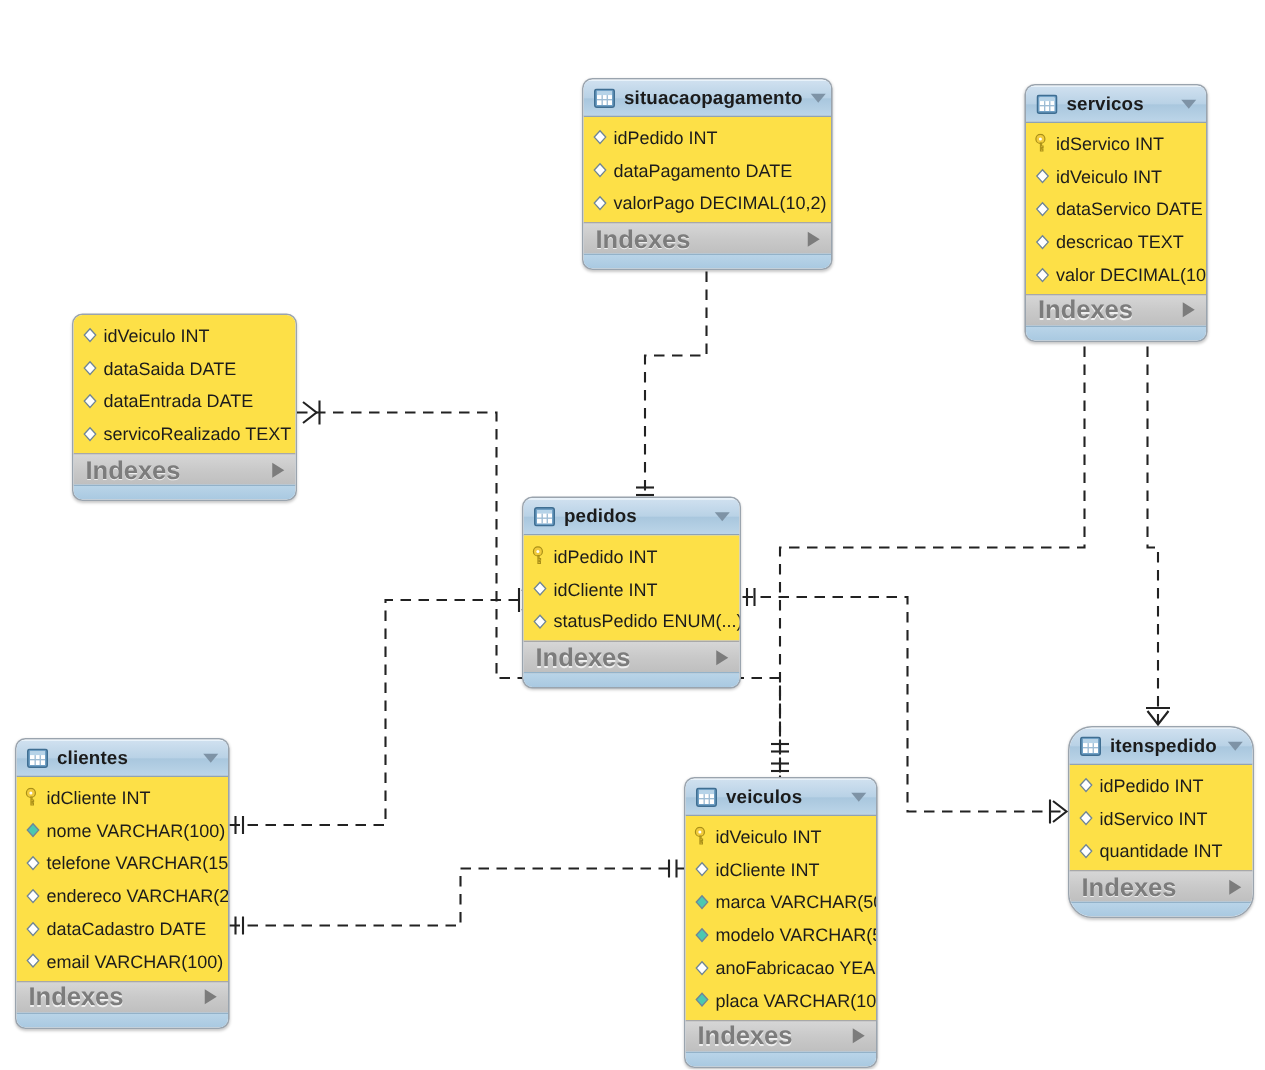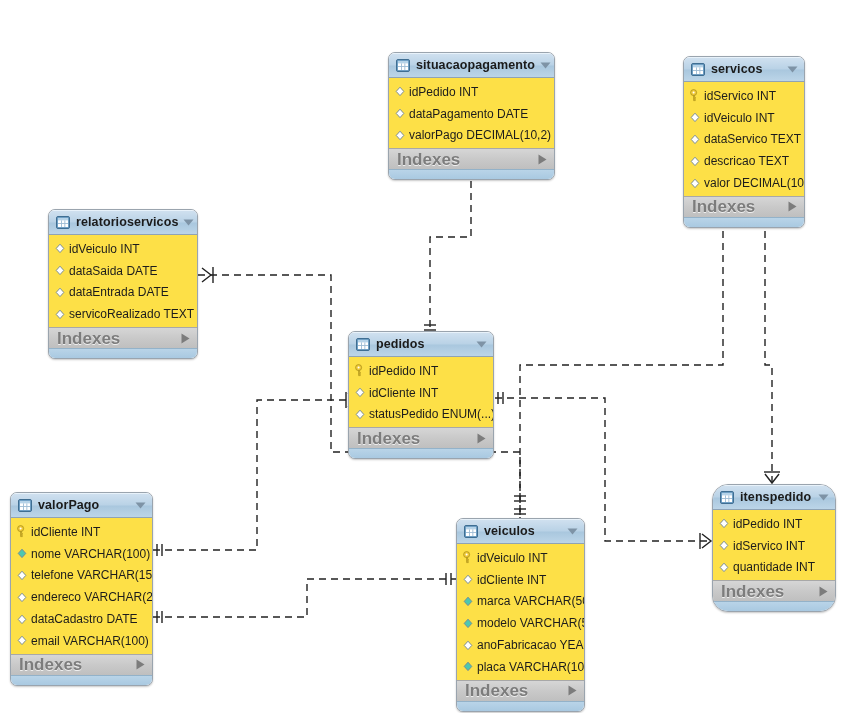--- a/index.html
+++ b/index.html
@@ -285,21 +285,21 @@
           <div class="col-row">
             <svg class="col-mark" viewBox="0 0 12 13">
               <path d="M6 2.2 L9.8 6.4 L6 10.6 L2.2 6.4 Z" fill="#ffffff" stroke="#6f8597" stroke-width="0.9"></path>
             </svg>
             <span class="col-name">idVeiculo INT</span>
           </div>
           <div class="col-row">
             <svg class="col-mark" viewBox="0 0 12 13">
               <path d="M6 2.2 L9.8 6.4 L6 10.6 L2.2 6.4 Z" fill="#ffffff" stroke="#6f8597" stroke-width="0.9"></path>
             </svg>
-            <span class="col-name">dataServico TEXT</span>
+            <span class="col-name">dataServico DATE</span>
           </div>
           <div class="col-row">
             <svg class="col-mark" viewBox="0 0 12 13">
               <path d="M6 2.2 L9.8 6.4 L6 10.6 L2.2 6.4 Z" fill="#ffffff" stroke="#6f8597" stroke-width="0.9"></path>
             </svg>
             <span class="col-name">descricao TEXT</span>
           </div>
           <div class="col-row">
             <svg class="col-mark" viewBox="0 0 12 13">
               <path d="M6 2.2 L9.8 6.4 L6 10.6 L2.2 6.4 Z" fill="#ffffff" stroke="#6f8597" stroke-width="0.9"></path>
@@ -309,34 +309,20 @@
         </div>
         <div class="tbl-indexes">
           <span class="idx-label">Indexes</span>
           <svg class="idx-arrow" viewBox="0 0 9 11">
             <path d="M0.5 0.5 L0.5 10.5 L8.5 5.5 Z" fill="#7c7c7c"></path>
           </svg>
         </div>
         <div class="tbl-foot"></div>
       </div>
       <div class="table-box" style="left: 48px; top: 209px; width: 150px;">
-        <div class="tbl-header">
-          <svg class="tbl-icon" viewBox="0 0 14 13">
-            <rect x="0.5" y="0.5" width="13" height="12" rx="1.5" fill="#6f9fc4" stroke="#3f6e92"></rect>
-            <rect x="2" y="2" width="10" height="9" fill="#ffffff"></rect>
-            <rect x="2" y="2" width="10" height="2.4" fill="#b6d3e8"></rect>
-            <rect x="5" y="4.4" width="0.9" height="6.6" fill="#9dbcd4"></rect>
-            <rect x="8.4" y="4.4" width="0.9" height="6.6" fill="#9dbcd4"></rect>
-            <rect x="2" y="7" width="10" height="0.9" fill="#9dbcd4"></rect>
-          </svg>
-          <span class="tbl-title">relatorioservicos</span>
-          <svg class="tbl-caret" viewBox="0 0 11 7">
-            <path d="M0.5 0.5 L10.5 0.5 L5.5 6.5 Z" fill="#7e93a6"></path>
-          </svg>
-        </div>
         <div class="tbl-cols">
           <div class="col-row">
             <svg class="col-mark" viewBox="0 0 12 13">
               <path d="M6 2.2 L9.8 6.4 L6 10.6 L2.2 6.4 Z" fill="#ffffff" stroke="#6f8597" stroke-width="0.9"></path>
             </svg>
             <span class="col-name">idVeiculo INT</span>
           </div>
           <div class="col-row">
             <svg class="col-mark" viewBox="0 0 12 13">
               <path d="M6 2.2 L9.8 6.4 L6 10.6 L2.2 6.4 Z" fill="#ffffff" stroke="#6f8597" stroke-width="0.9"></path>
@@ -412,21 +398,21 @@
       <div class="table-box" style="left: 10px; top: 492px; width: 143px;">
         <div class="tbl-header">
           <svg class="tbl-icon" viewBox="0 0 14 13">
             <rect x="0.5" y="0.5" width="13" height="12" rx="1.5" fill="#6f9fc4" stroke="#3f6e92"></rect>
             <rect x="2" y="2" width="10" height="9" fill="#ffffff"></rect>
             <rect x="2" y="2" width="10" height="2.4" fill="#b6d3e8"></rect>
             <rect x="5" y="4.4" width="0.9" height="6.6" fill="#9dbcd4"></rect>
             <rect x="8.4" y="4.4" width="0.9" height="6.6" fill="#9dbcd4"></rect>
             <rect x="2" y="7" width="10" height="0.9" fill="#9dbcd4"></rect>
           </svg>
-          <span class="tbl-title">valorPago</span>
+          <span class="tbl-title">clientes</span>
           <svg class="tbl-caret" viewBox="0 0 11 7">
             <path d="M0.5 0.5 L10.5 0.5 L5.5 6.5 Z" fill="#7e93a6"></path>
           </svg>
         </div>
         <div class="tbl-cols">
           <div class="col-row">
             <svg class="col-mark" viewBox="0 0 12 13">
               <circle cx="4.6" cy="3.6" r="3" fill="#f2cb3b" stroke="#a98f18" stroke-width="0.8"></circle>
               <circle cx="4.6" cy="3.6" r="1" fill="#ffffff"></circle>
               <path d="M4.6 6.3 L4.6 11.6 L6.3 11.6 L6.3 10.4 L5.4 10.4 L5.4 9.4 L6.4 9.4 L6.4 8.3 L5.4 8.3 L5.4 6.3 Z" fill="#f2cb3b" stroke="#a98f18" stroke-width="0.7"></path>

